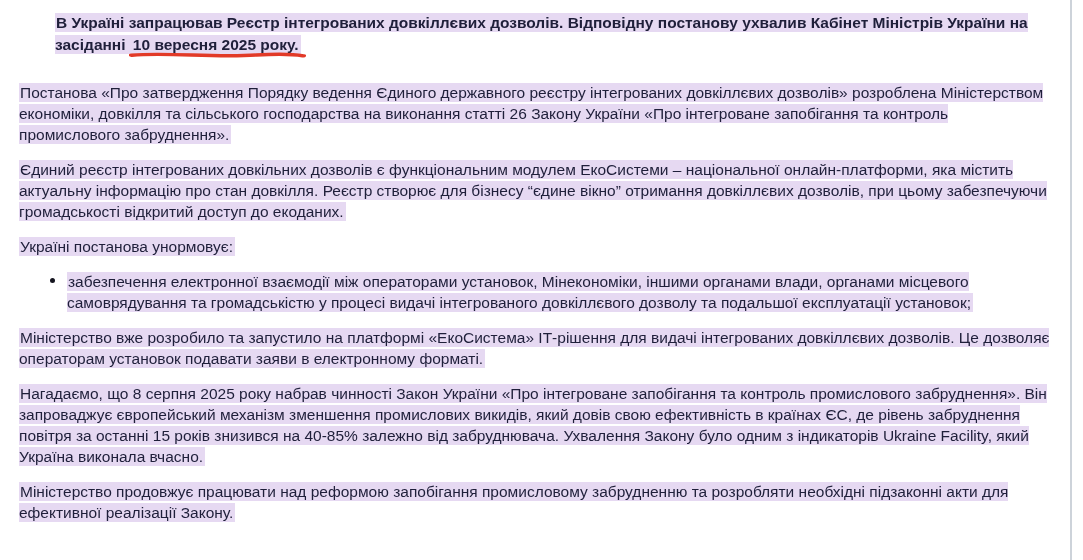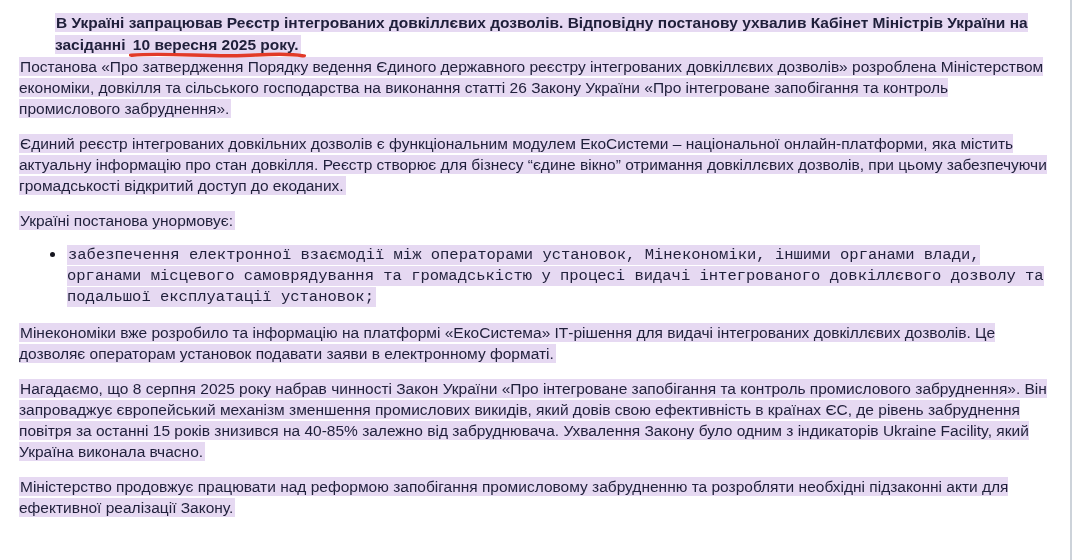--- a/index.html
+++ b/index.html
@@ -16,34 +16,33 @@
     width: 1083px;
   }
   p, li { font-size: 15.5px; line-height: 21px; }
   p { margin: 0 0 14px 0; }
   .hl {
     background: #e6d9f2;
     padding: 0.5px 2px 1.5px 1px;
     -webkit-box-decoration-break: slice;
     box-decoration-break: slice;
   }
-  .headline { font-weight: 700; line-height: 22px; margin-bottom: 0; padding-left: 36px; }
+  .headline { font-weight: 700; line-height: 22px; margin-bottom: 26px; padding-left: 36px; }
   .headline .hl { font-weight: 700; }
   .date-underlined { position: relative; white-space: nowrap; }
   .marker-underline {
     position: absolute;
     left: -3px; right: -5px; bottom: -7px;
     height: 13px; width: calc(100% + 8px);
     pointer-events: none;
   }
   ul.bullets {
     margin: 4px 0 14px 0;
     padding-left: 48px;
     list-style: none;
-    font-family: Liberation Mono, monospace;
   }
   ul.bullets li {
     position: relative;
     margin-bottom: 3px;
   }
   ul.bullets li::before {
     content: "";
     position: absolute;
     left: -17px; top: 8px;
     width: 5px; height: 5px;
@@ -69,21 +68,21 @@
   <p><span class="hl">Постанова «Про затвердження Порядку ведення Єдиного державного реєстру інтегрованих довкіллєвих дозволів» розроблена Міністерством економіки, довкілля та сільського господарства на виконання статті 26 Закону України «Про інтегроване запобігання та контроль промислового забруднення».</span></p>
 
   <p><span class="hl">Єдиний реєстр інтегрованих довкільних дозволів є функціональним модулем ЕкоСистеми – національної онлайн-платформи, яка містить актуальну інформацію про стан довкілля. Реєстр створює для бізнесу “єдине вікно” отримання довкіллєвих дозволів, при цьому забезпечуючи громадськості відкритий доступ до екоданих.</span></p>
 
   <p><span class="hl">Україні постанова унормовує:</span></p>
 
   <ul class="bullets">
     <li><span class="hl">забезпечення електронної взаємодії між операторами установок, Мінекономіки, іншими органами влади, органами місцевого самоврядування та громадськістю у процесі видачі інтегрованого довкіллєвого дозволу та подальшої експлуатації установок;</span></li>
   </ul>
 
-  <p><span class="hl">Мінекономіки вже розробило та інформацію на платформі «ЕкоСистема» ІТ-рішення для видачі інтегрованих довкіллєвих дозволів. Це дозволяє операторам установок подавати заяви в електронному форматі.</span></p>
+  <p><span class="hl">Міністерство вже розробило та запустило на платформі «ЕкоСистема» ІТ-рішення для видачі інтегрованих довкіллєвих дозволів. Це дозволяє операторам установок подавати заяви в електронному форматі.</span></p>
 
   <p><span class="hl">Нагадаємо, що 8 серпня 2025 року набрав чинності Закон України «Про інтегроване запобігання та контроль промислового забруднення». Він запроваджує європейський механізм зменшення промислових викидів, який довів свою ефективність в країнах ЄС, де рівень забруднення повітря за останні 15 років знизився на 40-85% залежно від забруднювача. Ухвалення Закону було одним з індикаторів Ukraine Facility, який Україна виконала вчасно.</span></p>
 
   <p><span class="hl">Міністерство продовжує працювати над реформою запобігання промисловому забрудненню та розробляти необхідні підзаконні акти для ефективної реалізації Закону.</span></p>
 
 </div>
 
 <div class="right-edge"></div>
 
 </body></html>

